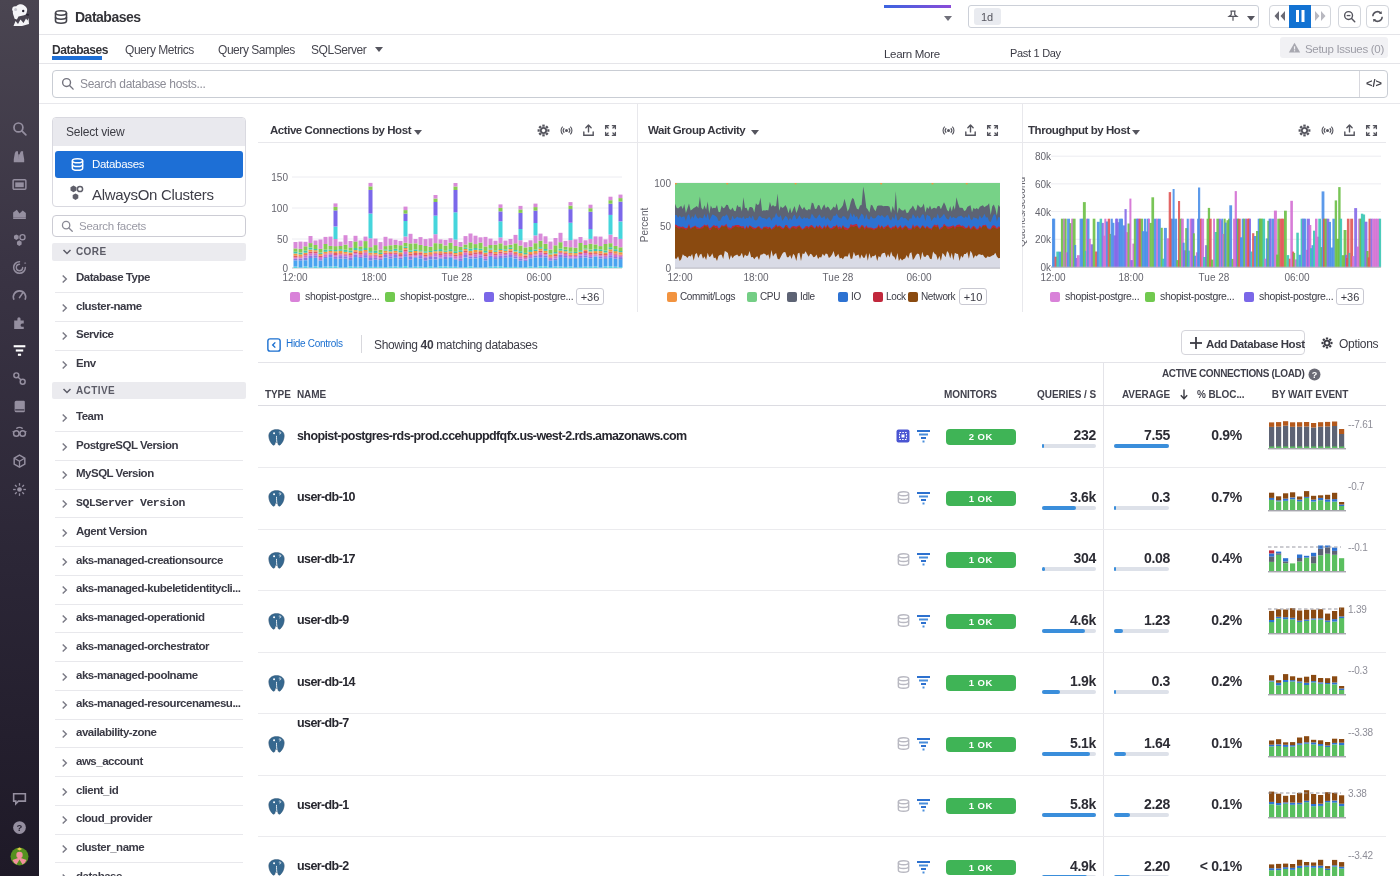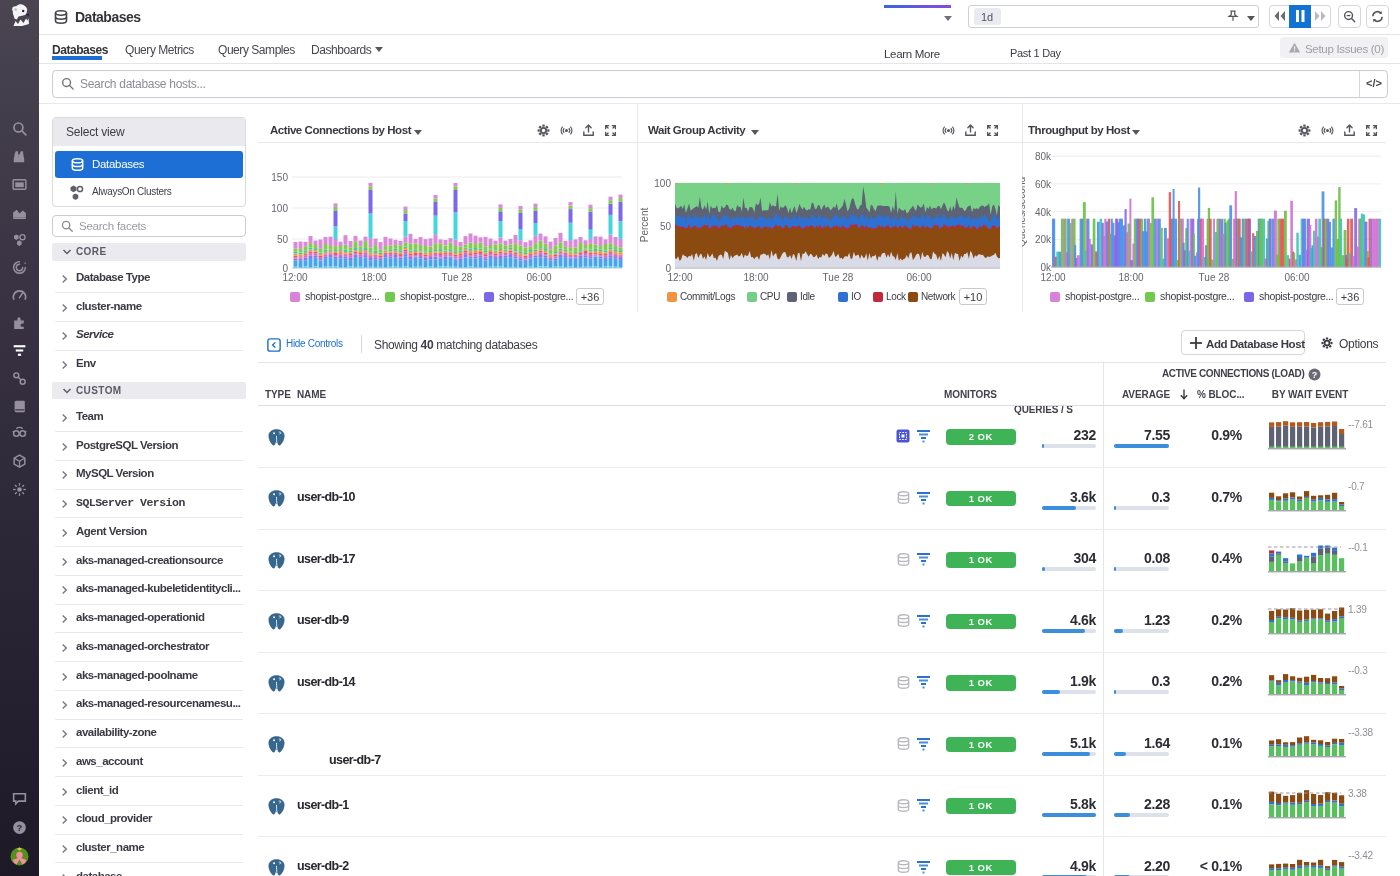--- a/index.html
+++ b/index.html
@@ -173,21 +173,21 @@
         <path d="M13 8.2 a5 5 0 0 1 -8.6 3.4"></path>
         <path d="M3 7.8 a5 5 0 0 1 8.6 -3.4"></path>
       </g>
       <path d="M12.3 2.2 l0.4 3.2 -3.2 -0.4 z" fill="#55555e"></path>
       <path d="M3.7 13.8 l-0.4 -3.2 3.2 0.4 z" fill="#55555e"></path>
     </svg>
     <div class="t tab on" style="left:52px;top:43px;">Databases</div>
     <div class="abs" style="left:52px;top:55.5px;width:49.5px;height:4px;background:#1d6fd6;"></div>
     <div class="t tab" style="left:125px;top:43px;">Query Metrics</div>
     <div class="t tab" style="left:218px;top:43px;">Query Samples</div>
-    <div class="t tab" style="left:311px;top:43px;">Dashboards</div>
+    <div class="t tab" style="left:311px;top:43px;">SQLServer</div>
     <svg class="abs" style="left:374px;top:46px" width="10" height="8">
       <path d="M1 1 L5 6 L9 1 z" fill="#55555e"></path>
     </svg>
     <div class="hline" style="left:39px;top:62.5px;width:1361px;background:#e5e5e9;height:1px;"></div>
     <div class="abs" style="left:1280px;top:37px;width:108px;height:21px;background:#f1f1f4;border-radius:3px;"></div>
     <svg class="abs" style="left:1288px;top:41px" width="13" height="13" viewBox="0 0 16 16">
       <path d="M8 2 L15 14 H1 z" fill="#a8a8b0"></path>
       <rect x="7.3" y="6.5" width="1.5" height="4" fill="#f1f1f4"></rect>
       <rect x="7.3" y="11.3" width="1.5" height="1.5" fill="#f1f1f4"></rect>
     </svg>
@@ -209,21 +209,21 @@
       <ellipse cx="8" cy="4" rx="5.5" ry="2.2" fill="none" stroke="#ffffff" stroke-width="1.6"></ellipse>
       <path d="M2.5 4 v8 c0 1.2 2.5 2.2 5.5 2.2 s5.5 -1 5.5 -2.2 v-8" fill="none" stroke="#ffffff" stroke-width="1.6"></path>
       <path d="M2.5 8 c0 1.2 2.5 2.2 5.5 2.2 s5.5 -1 5.5 -2.2" fill="none" stroke="#ffffff" stroke-width="1.6"></path>
     </svg>
     <div class="t " style="left:92px;top:157.5px;font-size:11.5px;color:#fff;letter-spacing:-0.3px;">Databases</div>
     <svg class="abs" style="left:68px;top:184px" width="17" height="17" viewBox="0 0 17 17">
       <path d="M5.5 1.5 l3 1.7 v3.4 l-3 1.7 -3 -1.7 V3.2 z" fill="#5f5f6a"></path>
       <circle cx="12" cy="5" r="2.6" fill="none" stroke="#5f5f6a" stroke-width="1.5"></circle>
       <path d="M7.5 9.5 l2.8 1.6 v3.2 l-2.8 1.6 -2.8 -1.6 v-3.2 z" fill="#5f5f6a"></path>
     </svg>
-    <div class="t " style="left:92px;top:186px;font-size:10px;color:#3e3e48;letter-spacing:-0.3px;">AlwaysOn Clusters</div>
+    <div class="t " style="left:92px;top:186px;font-size:15px;color:#3e3e48;letter-spacing:-0.3px;">AlwaysOn Clusters</div>
     <div class="abs" style="left:52px;top:215px;width:193.5px;height:21.5px;border:1px solid #ccccd4;border-radius:4px;background:#fff;"></div>
     <svg class="abs" style="left:60px;top:218.5px" width="14" height="14" viewBox="0 0 16 16">
       <circle cx="7" cy="7" r="4.2" fill="none" stroke="#8a8a95" stroke-width="1.5"></circle>
       <line x1="10.2" y1="10.2" x2="14" y2="14" stroke="#8a8a95" stroke-width="1.5" stroke-linecap="round"></line>
     </svg>
     <div class="t " style="left:79px;top:219.5px;font-size:11.5px;color:#9a9aa5;letter-spacing:-0.25px;">Search facets</div>
     <div class="fhead" style="left:52px;top:243px;width:193.5px;height:17.5px;line-height:17.5px;border-radius:2px;"><svg style="position:relative;left:10px;top:2px" width="10" height="10" viewBox="0 0 10 10">
         <path d="M1.5 3 L5 6.5 8.5 3" fill="none" stroke="#5b5b66" stroke-width="1.5"></path>
       </svg><span style="margin-left:14px;">CORE</span></div>
     <svg class="abs" style="left:60px;top:273.9px" width="9" height="10" viewBox="0 0 10 10">
@@ -232,29 +232,29 @@
     <div class="t facet" style="left:76px;top:270.9px;">Database Type</div>
     <div class="hline" style="left:55px;top:292.29999999999995px;width:187.5px;background:#e8e8ec;height:1px;"></div>
     <svg class="abs" style="left:60px;top:302.6px" width="9" height="10" viewBox="0 0 10 10">
       <path d="M3 1.2 L7 5 3 8.8" fill="none" stroke="#7a7a85" stroke-width="1.6"></path>
     </svg>
     <div class="t facet" style="left:76px;top:299.65px;">cluster-name</div>
     <div class="hline" style="left:55px;top:321.04999999999995px;width:187.5px;background:#e8e8ec;height:1px;"></div>
     <svg class="abs" style="left:60px;top:331.4px" width="9" height="10" viewBox="0 0 10 10">
       <path d="M3 1.2 L7 5 3 8.8" fill="none" stroke="#7a7a85" stroke-width="1.6"></path>
     </svg>
-    <div class="t facet" style="left:76px;top:328.4px;font-style:italic;">Service</div>
+    <div class="t facet" style="left:76px;top:328.4px;">Service</div>
     <div class="hline" style="left:55px;top:349.79999999999995px;width:187.5px;background:#e8e8ec;height:1px;"></div>
     <svg class="abs" style="left:60px;top:360.1px" width="9" height="10" viewBox="0 0 10 10">
       <path d="M3 1.2 L7 5 3 8.8" fill="none" stroke="#7a7a85" stroke-width="1.6"></path>
     </svg>
     <div class="t facet" style="left:76px;top:357.15px;">Env</div>
     <div class="fhead" style="left:52px;top:381.5px;width:193.5px;height:17.5px;line-height:17.5px;border-radius:2px;"><svg style="position:relative;left:10px;top:2px" width="10" height="10" viewBox="0 0 10 10">
         <path d="M1.5 3 L5 6.5 8.5 3" fill="none" stroke="#5b5b66" stroke-width="1.5"></path>
-      </svg><span style="margin-left:14px;">CUSTOM</span></div>
+      </svg><span style="margin-left:14px;">ACTIVE</span></div>
     <svg class="abs" style="left:60px;top:412.8px" width="9" height="10" viewBox="0 0 10 10">
       <path d="M3 1.2 L7 5 3 8.8" fill="none" stroke="#7a7a85" stroke-width="1.6"></path>
     </svg>
     <div class="t facet" style="left:76px;top:409.8px;">Team</div>
     <div class="hline" style="left:55px;top:431.2px;width:187.5px;background:#e8e8ec;height:1px;"></div>
     <svg class="abs" style="left:60px;top:441.6px" width="9" height="10" viewBox="0 0 10 10">
       <path d="M3 1.2 L7 5 3 8.8" fill="none" stroke="#7a7a85" stroke-width="1.6"></path>
     </svg>
     <div class="t facet" style="left:76px;top:438.55px;">PostgreSQL Version</div>
     <div class="hline" style="left:55px;top:459.95px;width:187.5px;background:#e8e8ec;height:1px;"></div>
@@ -1375,38 +1375,39 @@
     <div class="hline" style="left:258px;top:362px;width:1128px;background:#e4e4e9;height:1px;"></div>
     <div class="vline" style="left:1102.5px;top:362px;height:514px;background:#e4e4e9;"></div>
     <div class="t " style="left:1162px;top:368px;font-size:10px;font-weight:700;color:#3f3f4a;letter-spacing:-0.35px;">ACTIVE CONNECTIONS (LOAD)</div>
     <svg class="abs" style="left:1308px;top:367.5px" width="13" height="13">
       <circle cx="6.5" cy="6.5" r="6" fill="#6a6a75"></circle>
       <text x="6.5" y="10" text-anchor="middle" font-size="9" font-weight="bold" fill="#fff" font-family="Liberation Sans">?</text>
     </svg>
     <div class="colh" style="left:265px;top:389px;">TYPE</div>
     <div class="colh" style="left:297px;top:389px;">NAME</div>
     <div class="colh" style="left:944px;top:389px;">MONITORS</div>
-    <div class="colh" style="left:1014px;top:404px;width:82px;text-align:left;">QUERIES / S</div>
+    <div class="colh" style="left:1014px;top:389px;width:82px;text-align:right;">QUERIES / S</div>
     <div class="colh" style="left:1110px;top:389px;width:60px;text-align:right;">AVERAGE</div>
     <svg class="abs" style="left:1178px;top:388px" width="12" height="13">
       <path d="M6 1.5 V10 M2.8 7.2 L6 10.7 9.2 7.2" fill="none" stroke="#3a3a42" stroke-width="1.4"></path>
     </svg>
     <div class="colh" style="left:1197px;top:389px;">% BLOC...</div>
     <div class="colh" style="left:1255px;top:389px;width:110px;text-align:center;">BY WAIT EVENT</div>
     <div class="hline" style="left:258px;top:405px;width:1128px;background:#dcdce2;height:1px;"></div>
     <svg class="abs" style="left:267px;top:426.8px" width="19" height="19" viewBox="0 0 18 16">
       <g>
         <path d="M3.2 3.4 C1.8 4.2 1.2 5.8 1.3 7.6 c0.15 2.2 1.1 4.4 2.2 5.5 0.8 0.8 1.6 0.9 2.1 0.3" fill="#b9c4d0"></path>
         <path d="M14.8 3.4 c1.4 0.8 2 2.4 1.9 4.2 -0.15 2.2 -1.1 4.4 -2.2 5.5 -0.8 0.8 -1.6 0.9 -2.1 0.3" fill="#b9c4d0"></path>
         <path d="M9 1.4 c-4.5 0 -7.2 2.5 -7.2 6.2 0 3.3 1.55 6.5 3.4 8.1 0.9 0.8 1.85 0.65 2.3 -0.3 0.25 -0.55 0.3 -1.2 0.3 -1.95 0.35 0.06 0.8 0.1 1.2 0.1 0.4 0 0.85 -0.04 1.2 -0.1 0 0.75 0.05 1.4 0.3 1.95 0.45 0.95 1.4 1.1 2.3 0.3 1.85 -1.6 3.4 -4.8 3.4 -8.1 0 -3.7 -2.7 -6.2 -7.2 -6.2 z" fill="#36688f" stroke="#2a4f6e" stroke-width="0.4"></path>
         <circle cx="6.7" cy="5" r="0.95" fill="#fff"></circle>
         <path d="M11.2 3.9 c1 -0.25 1.9 0 2 0.55 0.1 0.5 -0.55 1 -1.5 1.2" fill="none" stroke="#fff" stroke-width="0.75"></path>
         <path d="M9 7.4 c0 2.2 0.1 4.8 0.35 5.8" fill="none" stroke="#fff" stroke-width="0.8"></path>
       </g>
     </svg>
+    <div class="rowname" style="left:297px;top:428.8px;">shopist-postgres-rds-prod.ccehuppdfqfx.us-west-2.rds.amazonaws.com</div>
     <svg class="abs" style="left:896px;top:429.2px" width="14" height="14">
       <rect x="0.5" y="0.5" width="13" height="13" rx="2" fill="#4a55d2"></rect>
       <rect x="3.5" y="3.5" width="7" height="7" fill="none" stroke="#fff" stroke-width="1" stroke-dasharray="1.6 1.2"></rect>
       <rect x="5.5" y="5.5" width="3" height="3" fill="#fff"></rect>
     </svg>
     <svg class="abs" style="left:916px;top:429.2px" width="15" height="15" viewBox="0 0 15 15">
       <line x1="1" y1="2" x2="14" y2="2" stroke="#2d71cf" stroke-width="2"></line>
       <line x1="3" y1="5.5" x2="12" y2="5.5" stroke="#4a8edb" stroke-width="2"></line>
       <line x1="5" y1="9" x2="10" y2="9" stroke="#2d71cf" stroke-width="2"></line>
       <line x1="6.5" y1="12.5" x2="8.5" y2="12.5" stroke="#4a8edb" stroke-width="2"></line>
@@ -1731,21 +1732,21 @@
     <svg class="abs" style="left:267px;top:734.2px" width="19" height="19" viewBox="0 0 18 16">
       <g>
         <path d="M3.2 3.4 C1.8 4.2 1.2 5.8 1.3 7.6 c0.15 2.2 1.1 4.4 2.2 5.5 0.8 0.8 1.6 0.9 2.1 0.3" fill="#b9c4d0"></path>
         <path d="M14.8 3.4 c1.4 0.8 2 2.4 1.9 4.2 -0.15 2.2 -1.1 4.4 -2.2 5.5 -0.8 0.8 -1.6 0.9 -2.1 0.3" fill="#b9c4d0"></path>
         <path d="M9 1.4 c-4.5 0 -7.2 2.5 -7.2 6.2 0 3.3 1.55 6.5 3.4 8.1 0.9 0.8 1.85 0.65 2.3 -0.3 0.25 -0.55 0.3 -1.2 0.3 -1.95 0.35 0.06 0.8 0.1 1.2 0.1 0.4 0 0.85 -0.04 1.2 -0.1 0 0.75 0.05 1.4 0.3 1.95 0.45 0.95 1.4 1.1 2.3 0.3 1.85 -1.6 3.4 -4.8 3.4 -8.1 0 -3.7 -2.7 -6.2 -7.2 -6.2 z" fill="#36688f" stroke="#2a4f6e" stroke-width="0.4"></path>
         <circle cx="6.7" cy="5" r="0.95" fill="#fff"></circle>
         <path d="M11.2 3.9 c1 -0.25 1.9 0 2 0.55 0.1 0.5 -0.55 1 -1.5 1.2" fill="none" stroke="#fff" stroke-width="0.75"></path>
         <path d="M9 7.4 c0 2.2 0.1 4.8 0.35 5.8" fill="none" stroke="#fff" stroke-width="0.8"></path>
       </g>
     </svg>
-    <div class="rowname" style="left:297px;top:753px;margin-left:32px;">user-db-7</div>
+    <div class="rowname" style="left:297px;top:716px;">user-db-7</div>
     <svg class="abs" style="left:896px;top:736.2px" width="15" height="15" viewBox="0 0 16 16">
       <ellipse cx="8" cy="4" rx="5.5" ry="2.2" fill="none" stroke="#b9b9c2" stroke-width="1.5"></ellipse>
       <path d="M2.5 4 v8 c0 1.2 2.5 2.2 5.5 2.2 s5.5 -1 5.5 -2.2 v-8" fill="none" stroke="#b9b9c2" stroke-width="1.5"></path>
       <path d="M2.5 8 c0 1.2 2.5 2.2 5.5 2.2 s5.5 -1 5.5 -2.2" fill="none" stroke="#b9b9c2" stroke-width="1.5"></path>
     </svg>
     <svg class="abs" style="left:916px;top:736.8px" width="15" height="15" viewBox="0 0 15 15">
       <line x1="1" y1="2" x2="14" y2="2" stroke="#2d71cf" stroke-width="2"></line>
       <line x1="3" y1="5.5" x2="12" y2="5.5" stroke="#4a8edb" stroke-width="2"></line>
       <line x1="5" y1="9" x2="10" y2="9" stroke="#2d71cf" stroke-width="2"></line>
       <line x1="6.5" y1="12.5" x2="8.5" y2="12.5" stroke="#4a8edb" stroke-width="2"></line>

